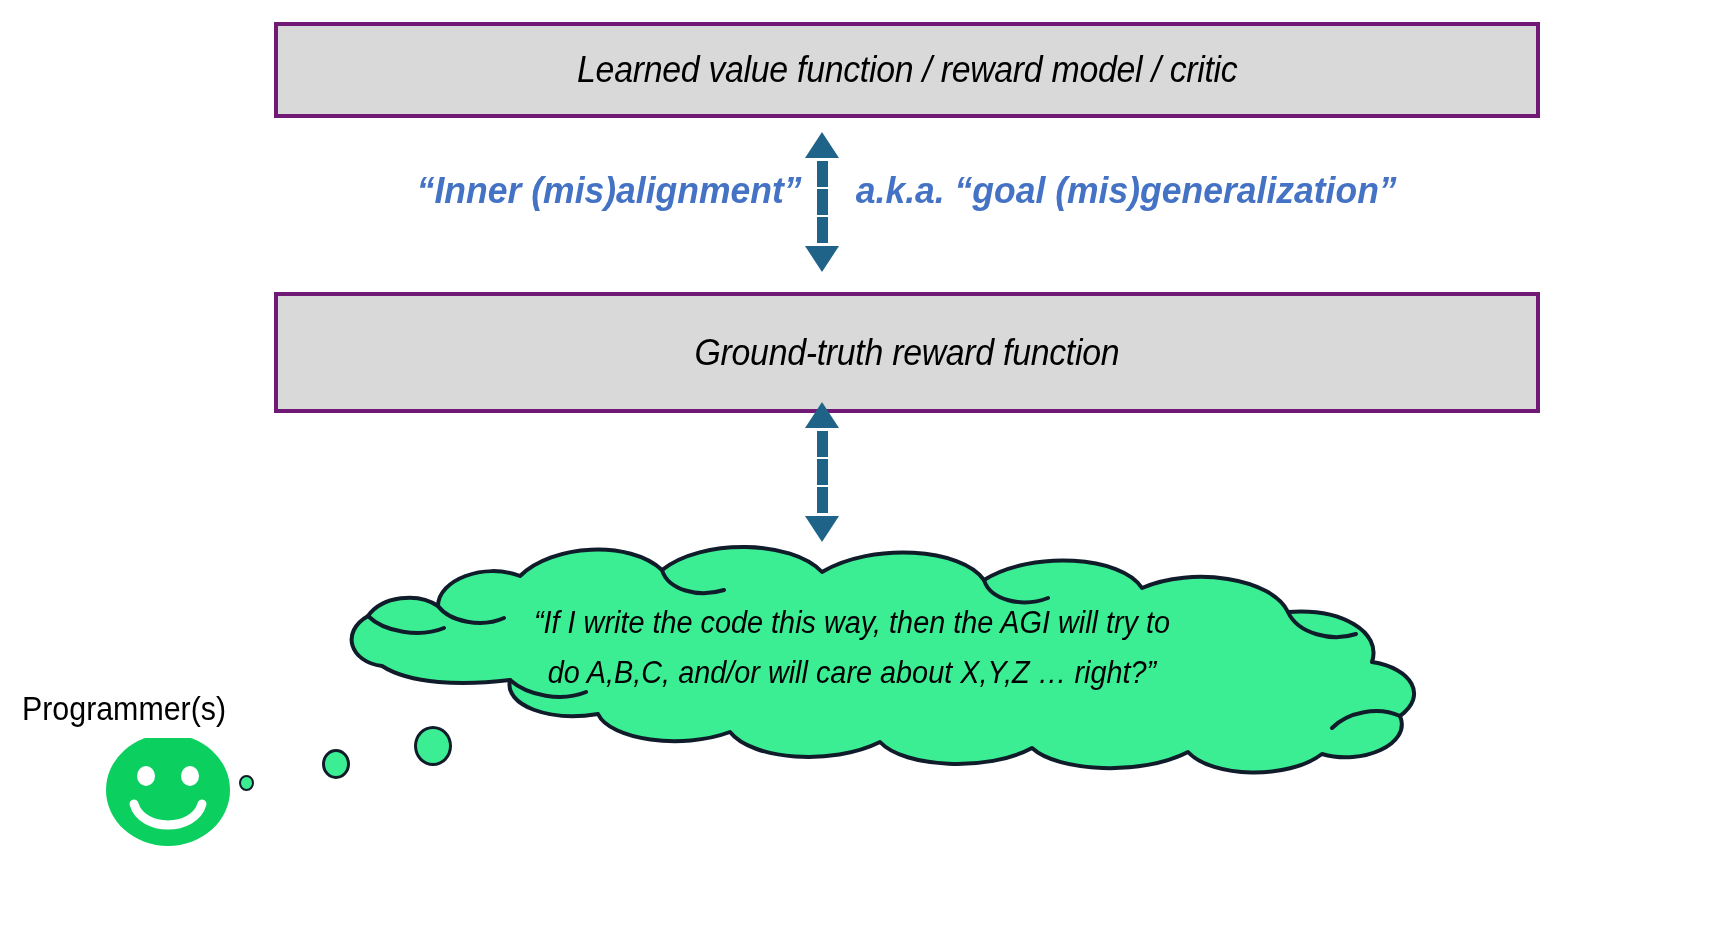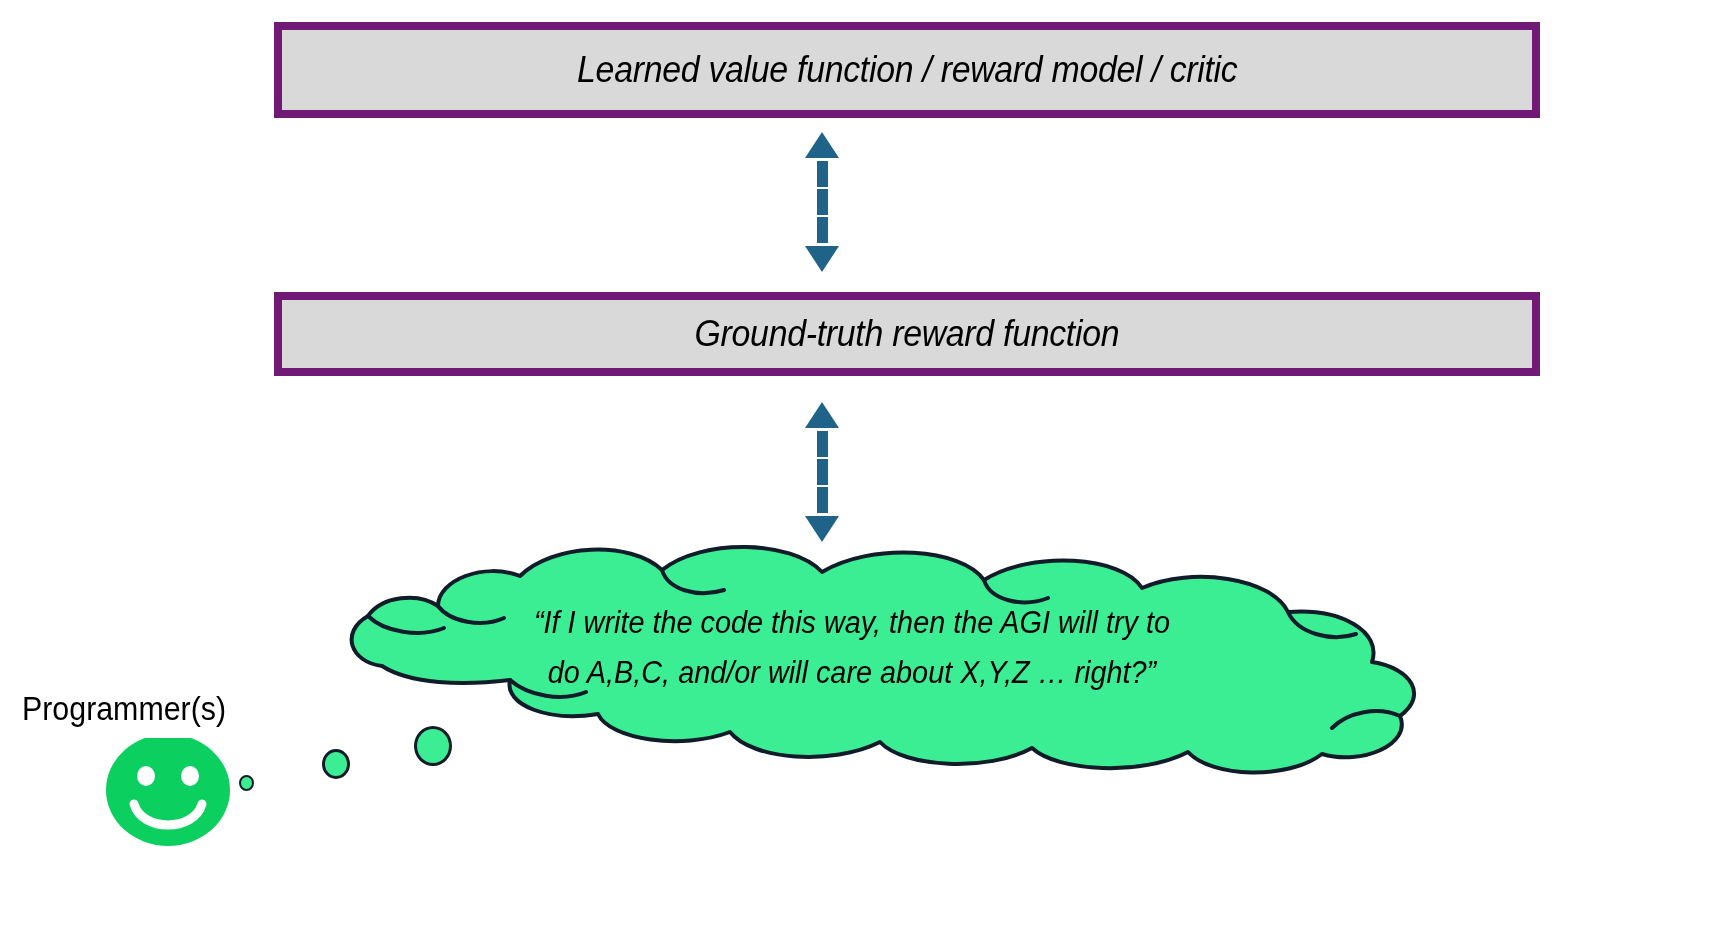--- a/index.html
+++ b/index.html
@@ -8,37 +8,37 @@
     background: #ffffff;
     font-family: "Liberation Sans", sans-serif;
     overflow: hidden;
   }
   #stage { position: relative; width: 1727px; height: 949px; background:#fff; }
 
   
   .box {
     position: absolute;
     background: #d9d9d9;
-    border: 8px solid #701a75;
+    border: 4px solid #701a75;
     display: flex;
     align-items: center;
     justify-content: center;
   }
   .box-label {
     font-family: "Liberation Sans", sans-serif;
     font-style: italic;
     font-weight: 400;
     font-size: 36px;
     color: #000000;
     letter-spacing: -0.3px;
     transform: scaleX(0.94);
     white-space: nowrap;
   }
   #box-top    { left: 274px; top: 22px;  width: 1266px; height: 96px; }
-  #box-bottom { left: 274px; top: 292px; width: 1266px; height: 84px; }
+  #box-bottom { left: 274px; top: 292px; width: 1266px; height: 121px; }
 
   
   .arrow-group {
     position: absolute;
     width: 40px;
     display: flex;
     flex-direction: column;
     align-items: center;
   }
   #arrow-inner { left: 802px; top: 132px; height: 140px; }
@@ -141,20 +141,24 @@
   <div class="arrow-group" id="arrow-inner">
     <div class="arrow-head-up"></div>
     <div class="arrow-dash-col">
       <div class="dash d1"></div>
       <div class="dash d2"></div>
       <div class="dash d3"></div>
     </div>
     <div class="arrow-head-down"></div>
   </div>
 
+  <div class="blue-row" id="blue-row-inner">
+    <span class="blue-text blue-left">“Inner (mis)alignment”</span>
+    <span class="blue-text blue-right">a.k.a. “goal (mis)generalization”</span>
+  </div>
 
   <div class="box" id="box-bottom">
     <span class="box-label">Ground-truth reward function</span>
   </div>
 
   <div class="arrow-group" id="arrow-outer">
     <div class="arrow-head-up"></div>
     <div class="arrow-dash-col">
       <div class="dash d1"></div>
       <div class="dash d2"></div>

